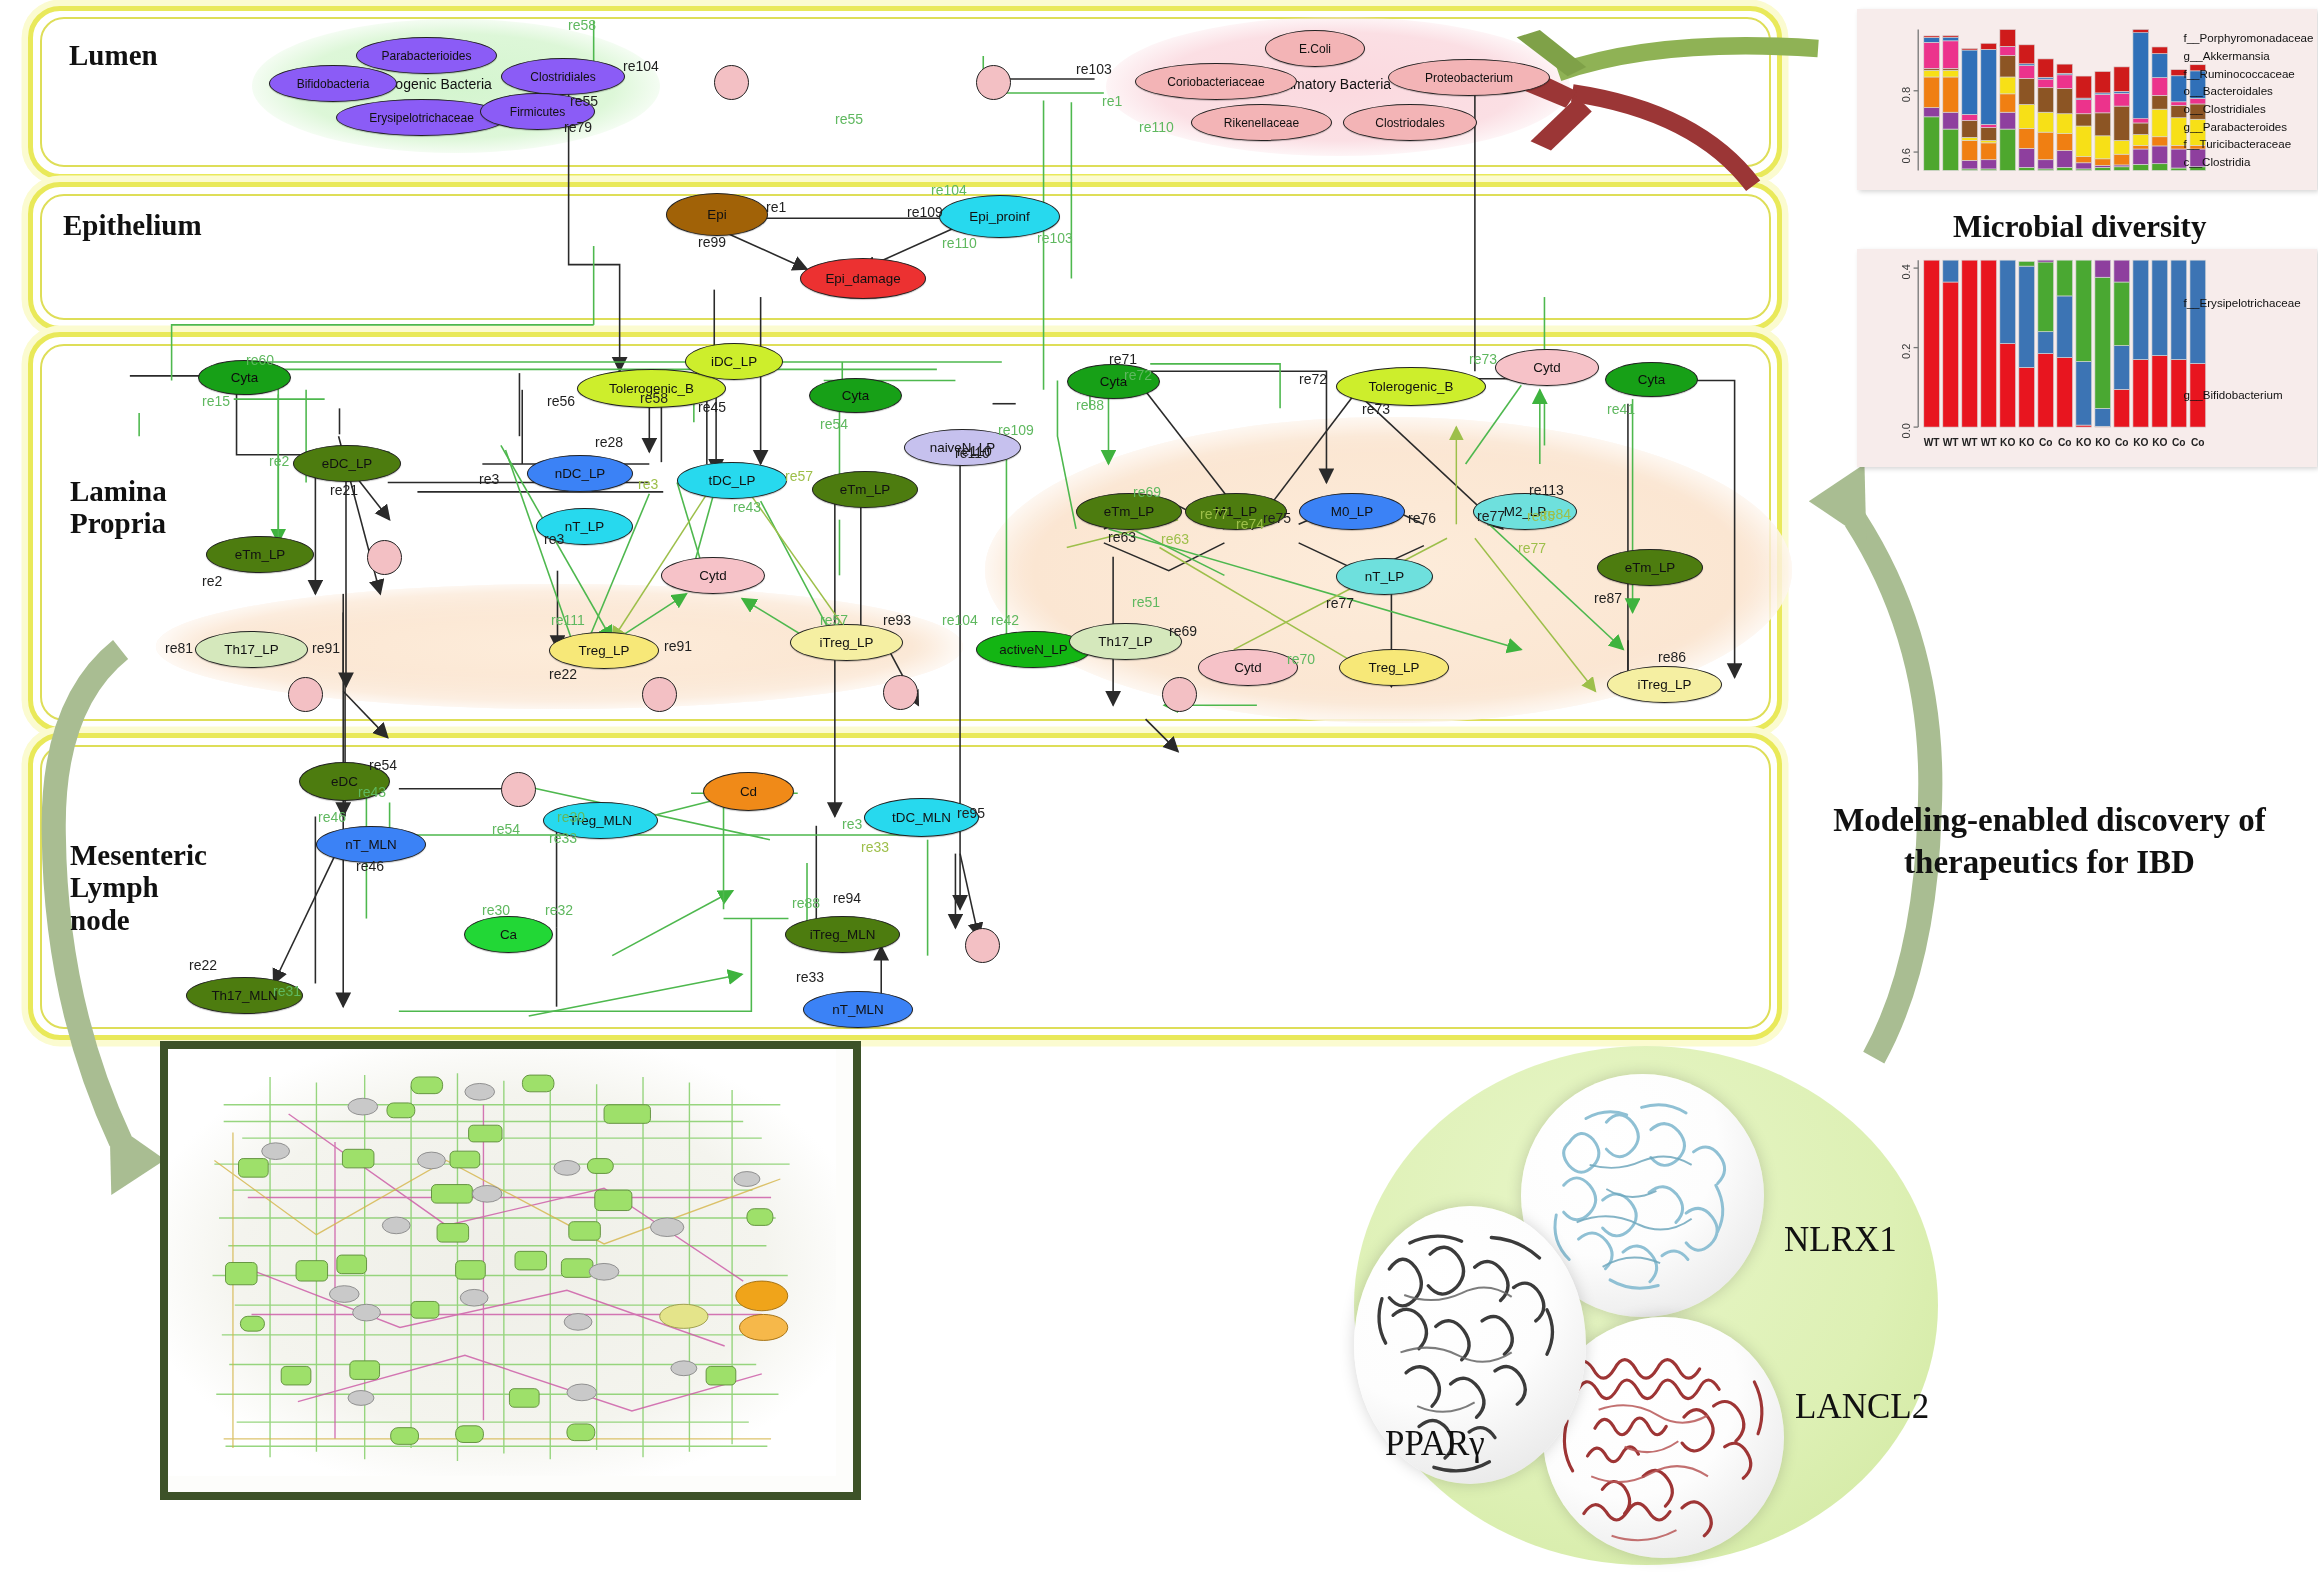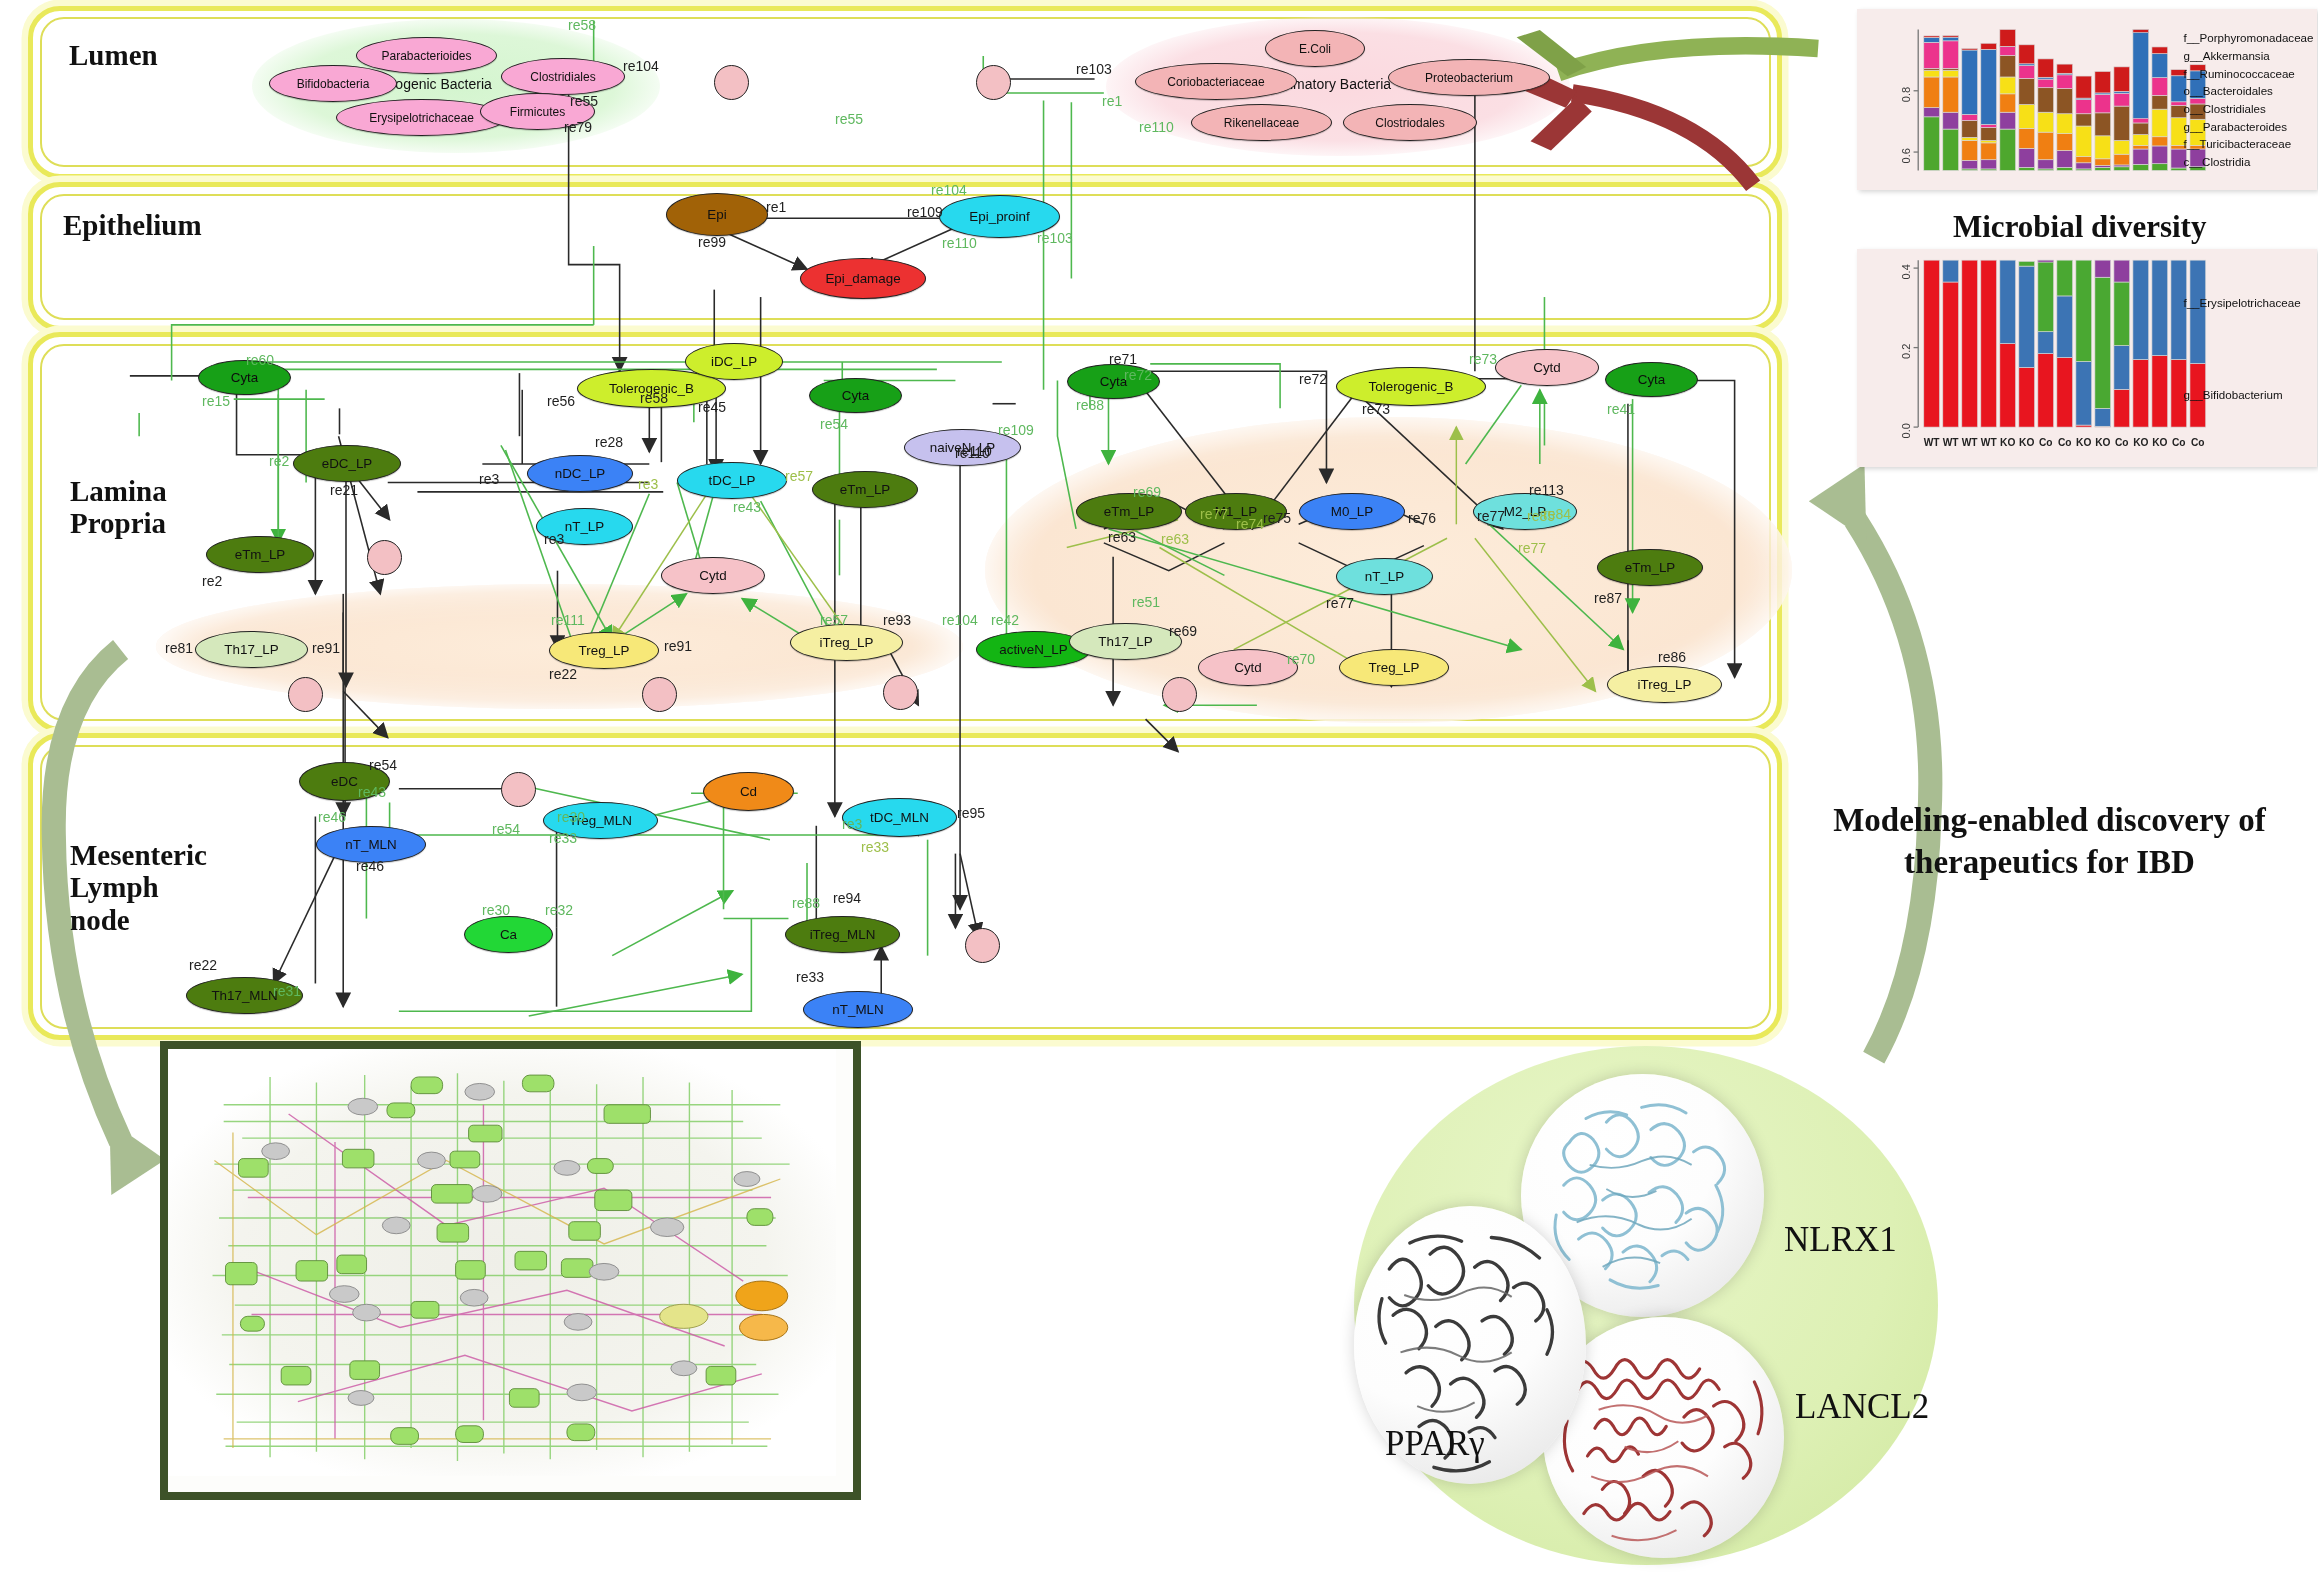--- a/index.html
+++ b/index.html
@@ -28,21 +28,21 @@
   .n-cyan2{background:#27d9ee;}
   .n-teal{background:#6ee0dd;}
   .n-pink{background:#f6c2c8;}
   .n-yellow{background:#f7e878;}
   .n-yellow2{background:#f5efa2;}
   .n-paleg{background:#d5e8bc;}
   .n-lav{background:#c6c1ee;}
   .n-orange{background:#f08a18;}
   .n-emerald{background:#22d736;}
   .n-brightg{background:#13b513;}
-  .n-bact-g{background:#f9a8d4;font-size:12px;}
+  .n-bact-g{background:#8b5cf6;font-size:12px;}
   .n-bact-p{background:#f3b4b6;font-size:12px;}
 
   
   .halo{position:absolute;border-radius:50%;z-index:1;pointer-events:none;}
   .halo-green{background:radial-gradient(ellipse at center,#d4f5cf 0%,#ddf7d8 55%,rgba(224,250,220,0) 78%);}
   .halo-pink{background:radial-gradient(ellipse at center,#fbd9df 0%,#fbdfe4 55%,rgba(253,233,237,0) 78%);}
   .halo-peach{background:radial-gradient(ellipse at center,#fdecda 0%,#fbe6d2 62%,rgba(250,236,220,0) 86%);
               box-shadow:inset 0 0 37px #fff;}
   .halo-cap{position:absolute;font-size:14px;color:#111;z-index:4;white-space:nowrap;}
 
@@ -311,21 +311,21 @@
 <div class="node n-green" style="left:1605px;top:362px;width:91px;height:33px;">Cyta</div>
 <div class="node n-pinkred" style="left:1597px;top:549px;width:104px;height:35px;">eTm_LP</div>
 <div class="node n-yellow2" style="left:1607px;top:666px;width:113px;height:35px;">iTreg_LP</div>
 
 <div class="node n-pinkred" style="left:299px;top:762px;width:89px;height:37px;">eDC</div>
 <div class="node n-olive" style="left:316px;top:826px;width:108px;height:35px;">nT_MLN</div>
 <div class="node n-pinkred" style="left:186px;top:977px;width:115px;height:35px;">Th17_MLN</div>
 <div class="node n-emerald" style="left:464px;top:916px;width:87px;height:35px;">Ca</div>
 <div class="node n-cyan2" style="left:543px;top:802px;width:113px;height:35px;">Treg_MLN</div>
 <div class="node n-orange" style="left:703px;top:772px;width:89px;height:37px;">Cd</div>
-<div class="node n-cyan2" style="left:842px;top:798px;width:113px;height:37px;">tDC_MLN</div>
+<div class="node n-cyan2" style="left:864px;top:798px;width:113px;height:37px;">tDC_MLN</div>
 <div class="node n-pinkred" style="left:785px;top:916px;width:113px;height:35px;">iTreg_MLN</div>
 <div class="node n-olive" style="left:803px;top:991px;width:108px;height:35px;">nT_MLN</div>
 
 <div style="position:absolute;left:714px;top:65px;width:33px;height:33px;border:1.9px solid #222;border-radius:50%;background:#f3c0c4;z-index:5;"></div>
 <div style="position:absolute;left:976px;top:65px;width:33px;height:33px;border:1.9px solid #222;border-radius:50%;background:#f3c0c4;z-index:5;"></div>
 <div style="position:absolute;left:367px;top:540px;width:33px;height:33px;border:1.9px solid #222;border-radius:50%;background:#f3c0c4;z-index:5;"></div>
 <div style="position:absolute;left:288px;top:677px;width:33px;height:33px;border:1.9px solid #222;border-radius:50%;background:#f3c0c4;z-index:5;"></div>
 <div style="position:absolute;left:642px;top:677px;width:33px;height:33px;border:1.9px solid #222;border-radius:50%;background:#f3c0c4;z-index:5;"></div>
 <div style="position:absolute;left:883px;top:675px;width:33px;height:33px;border:1.9px solid #222;border-radius:50%;background:#f3c0c4;z-index:5;"></div>
 <div style="position:absolute;left:1162px;top:677px;width:33px;height:33px;border:1.9px solid #222;border-radius:50%;background:#f3c0c4;z-index:5;"></div>

